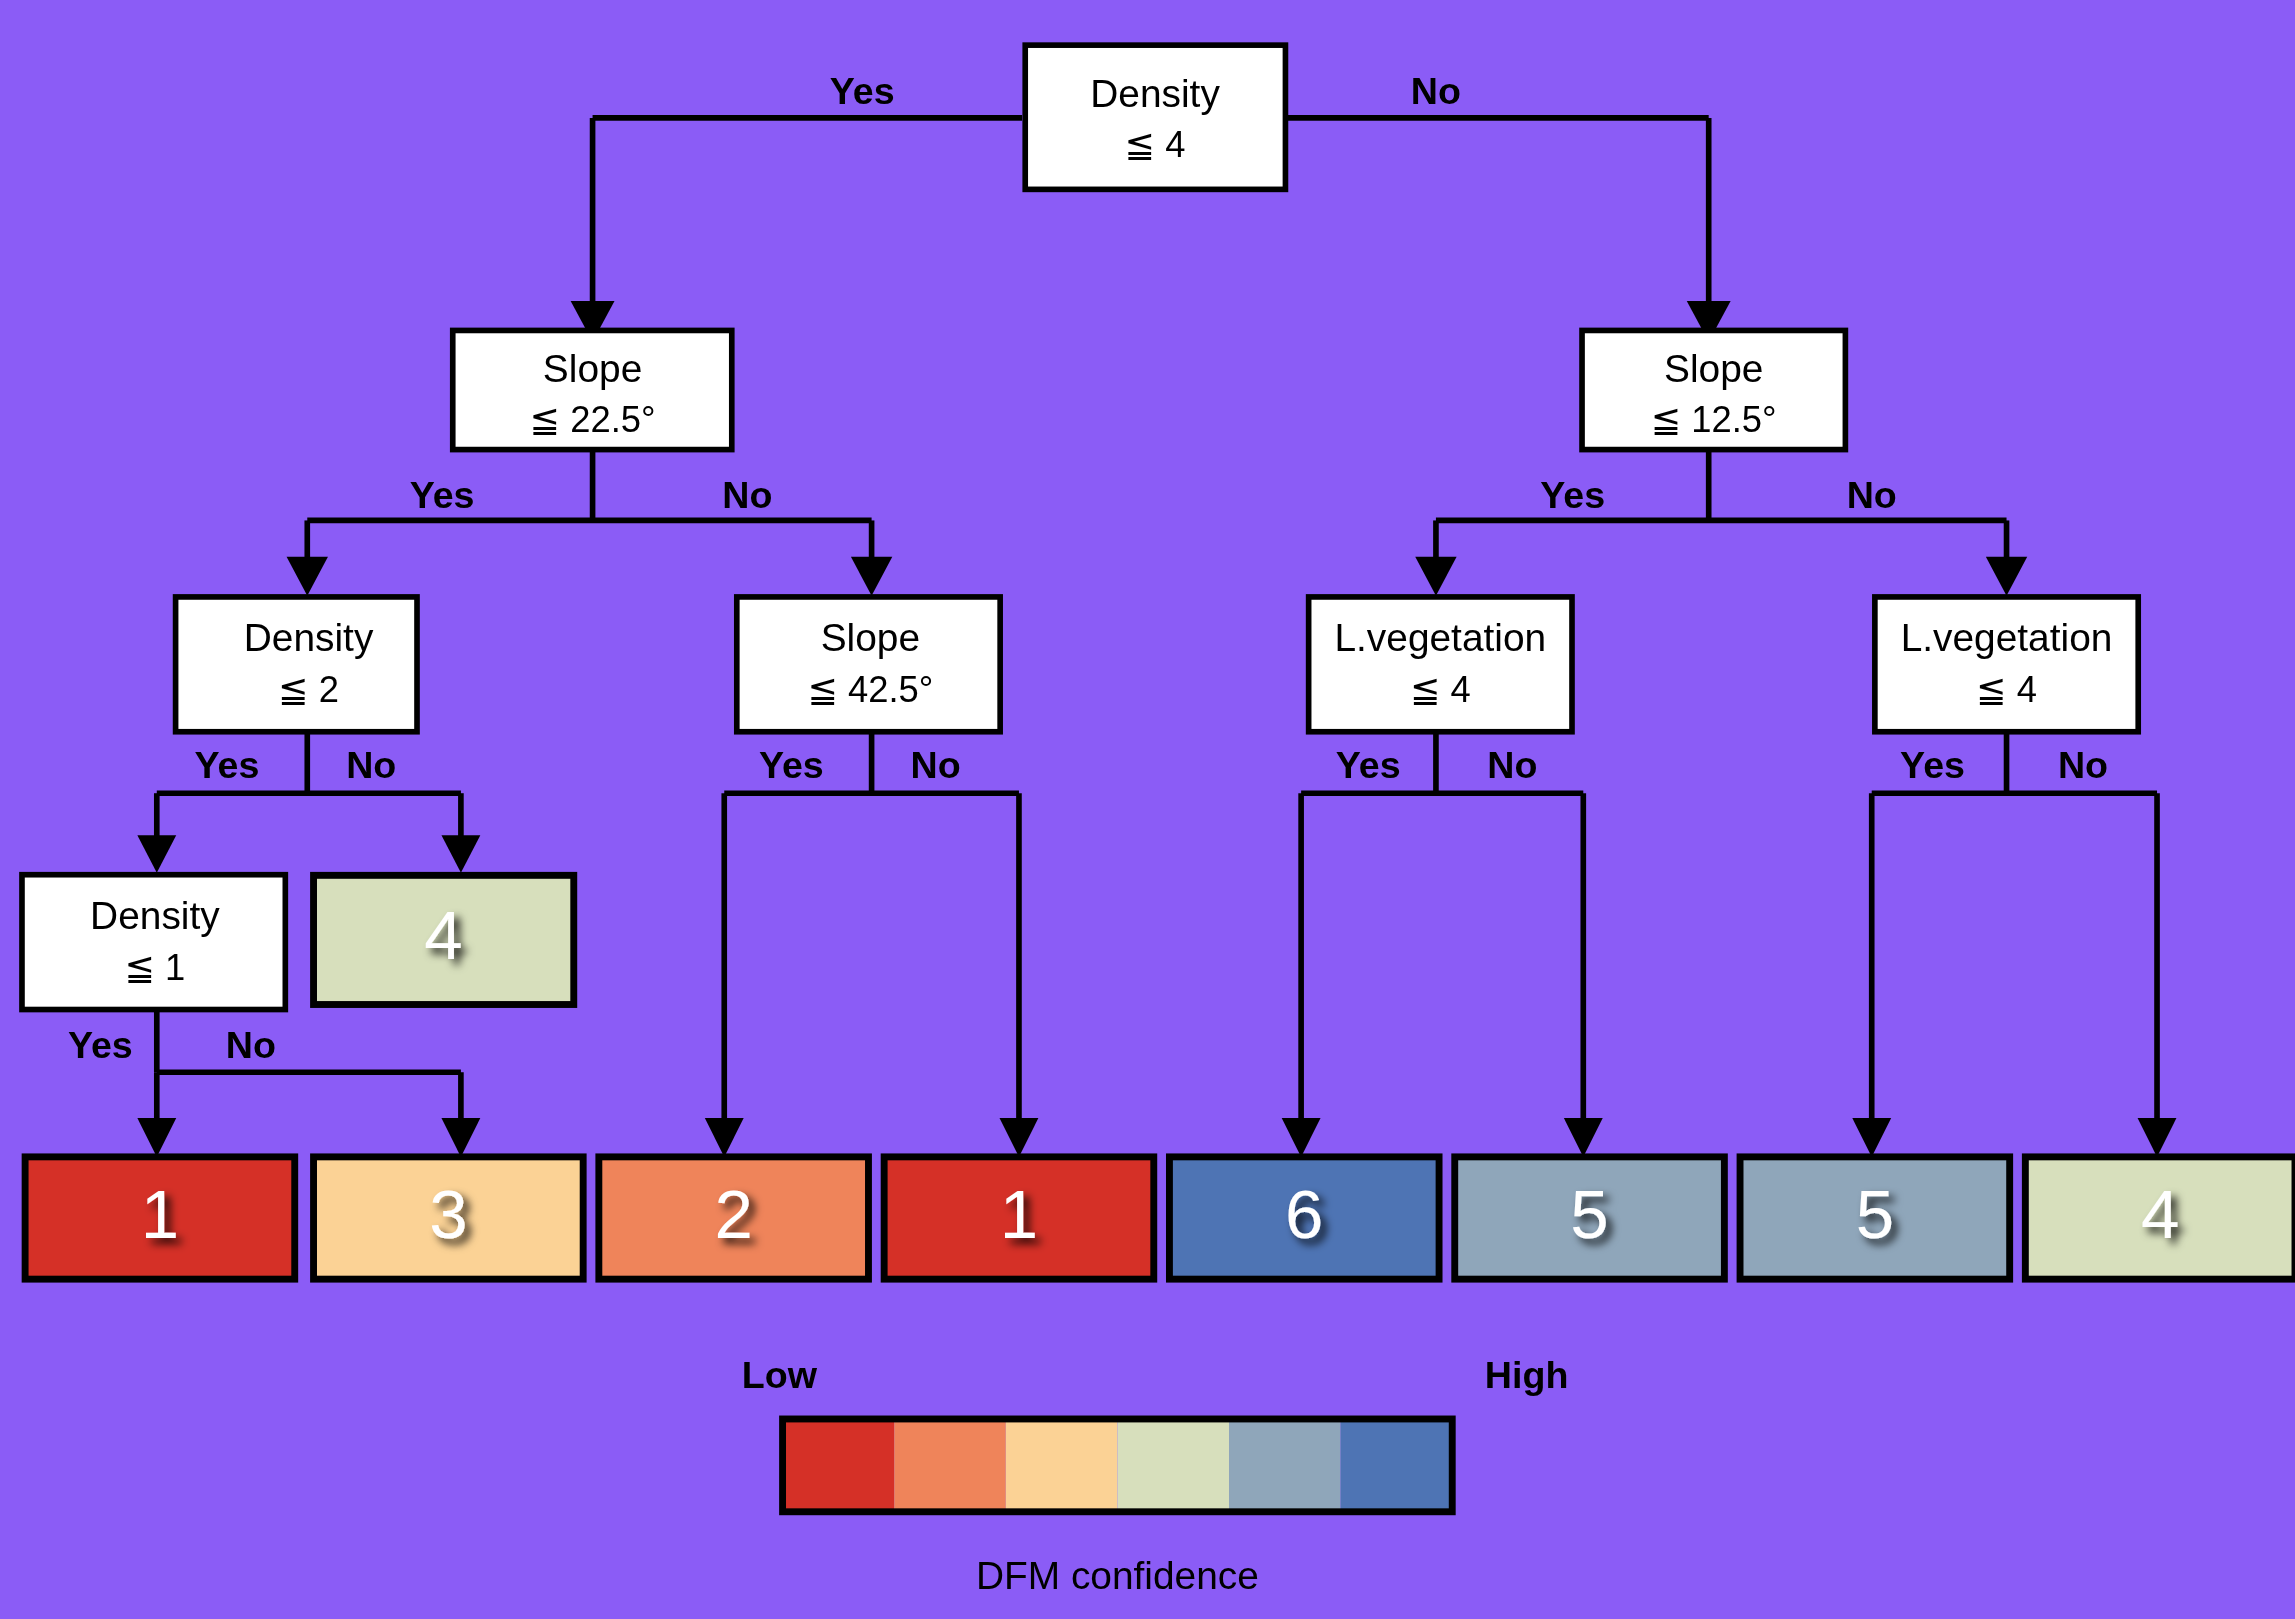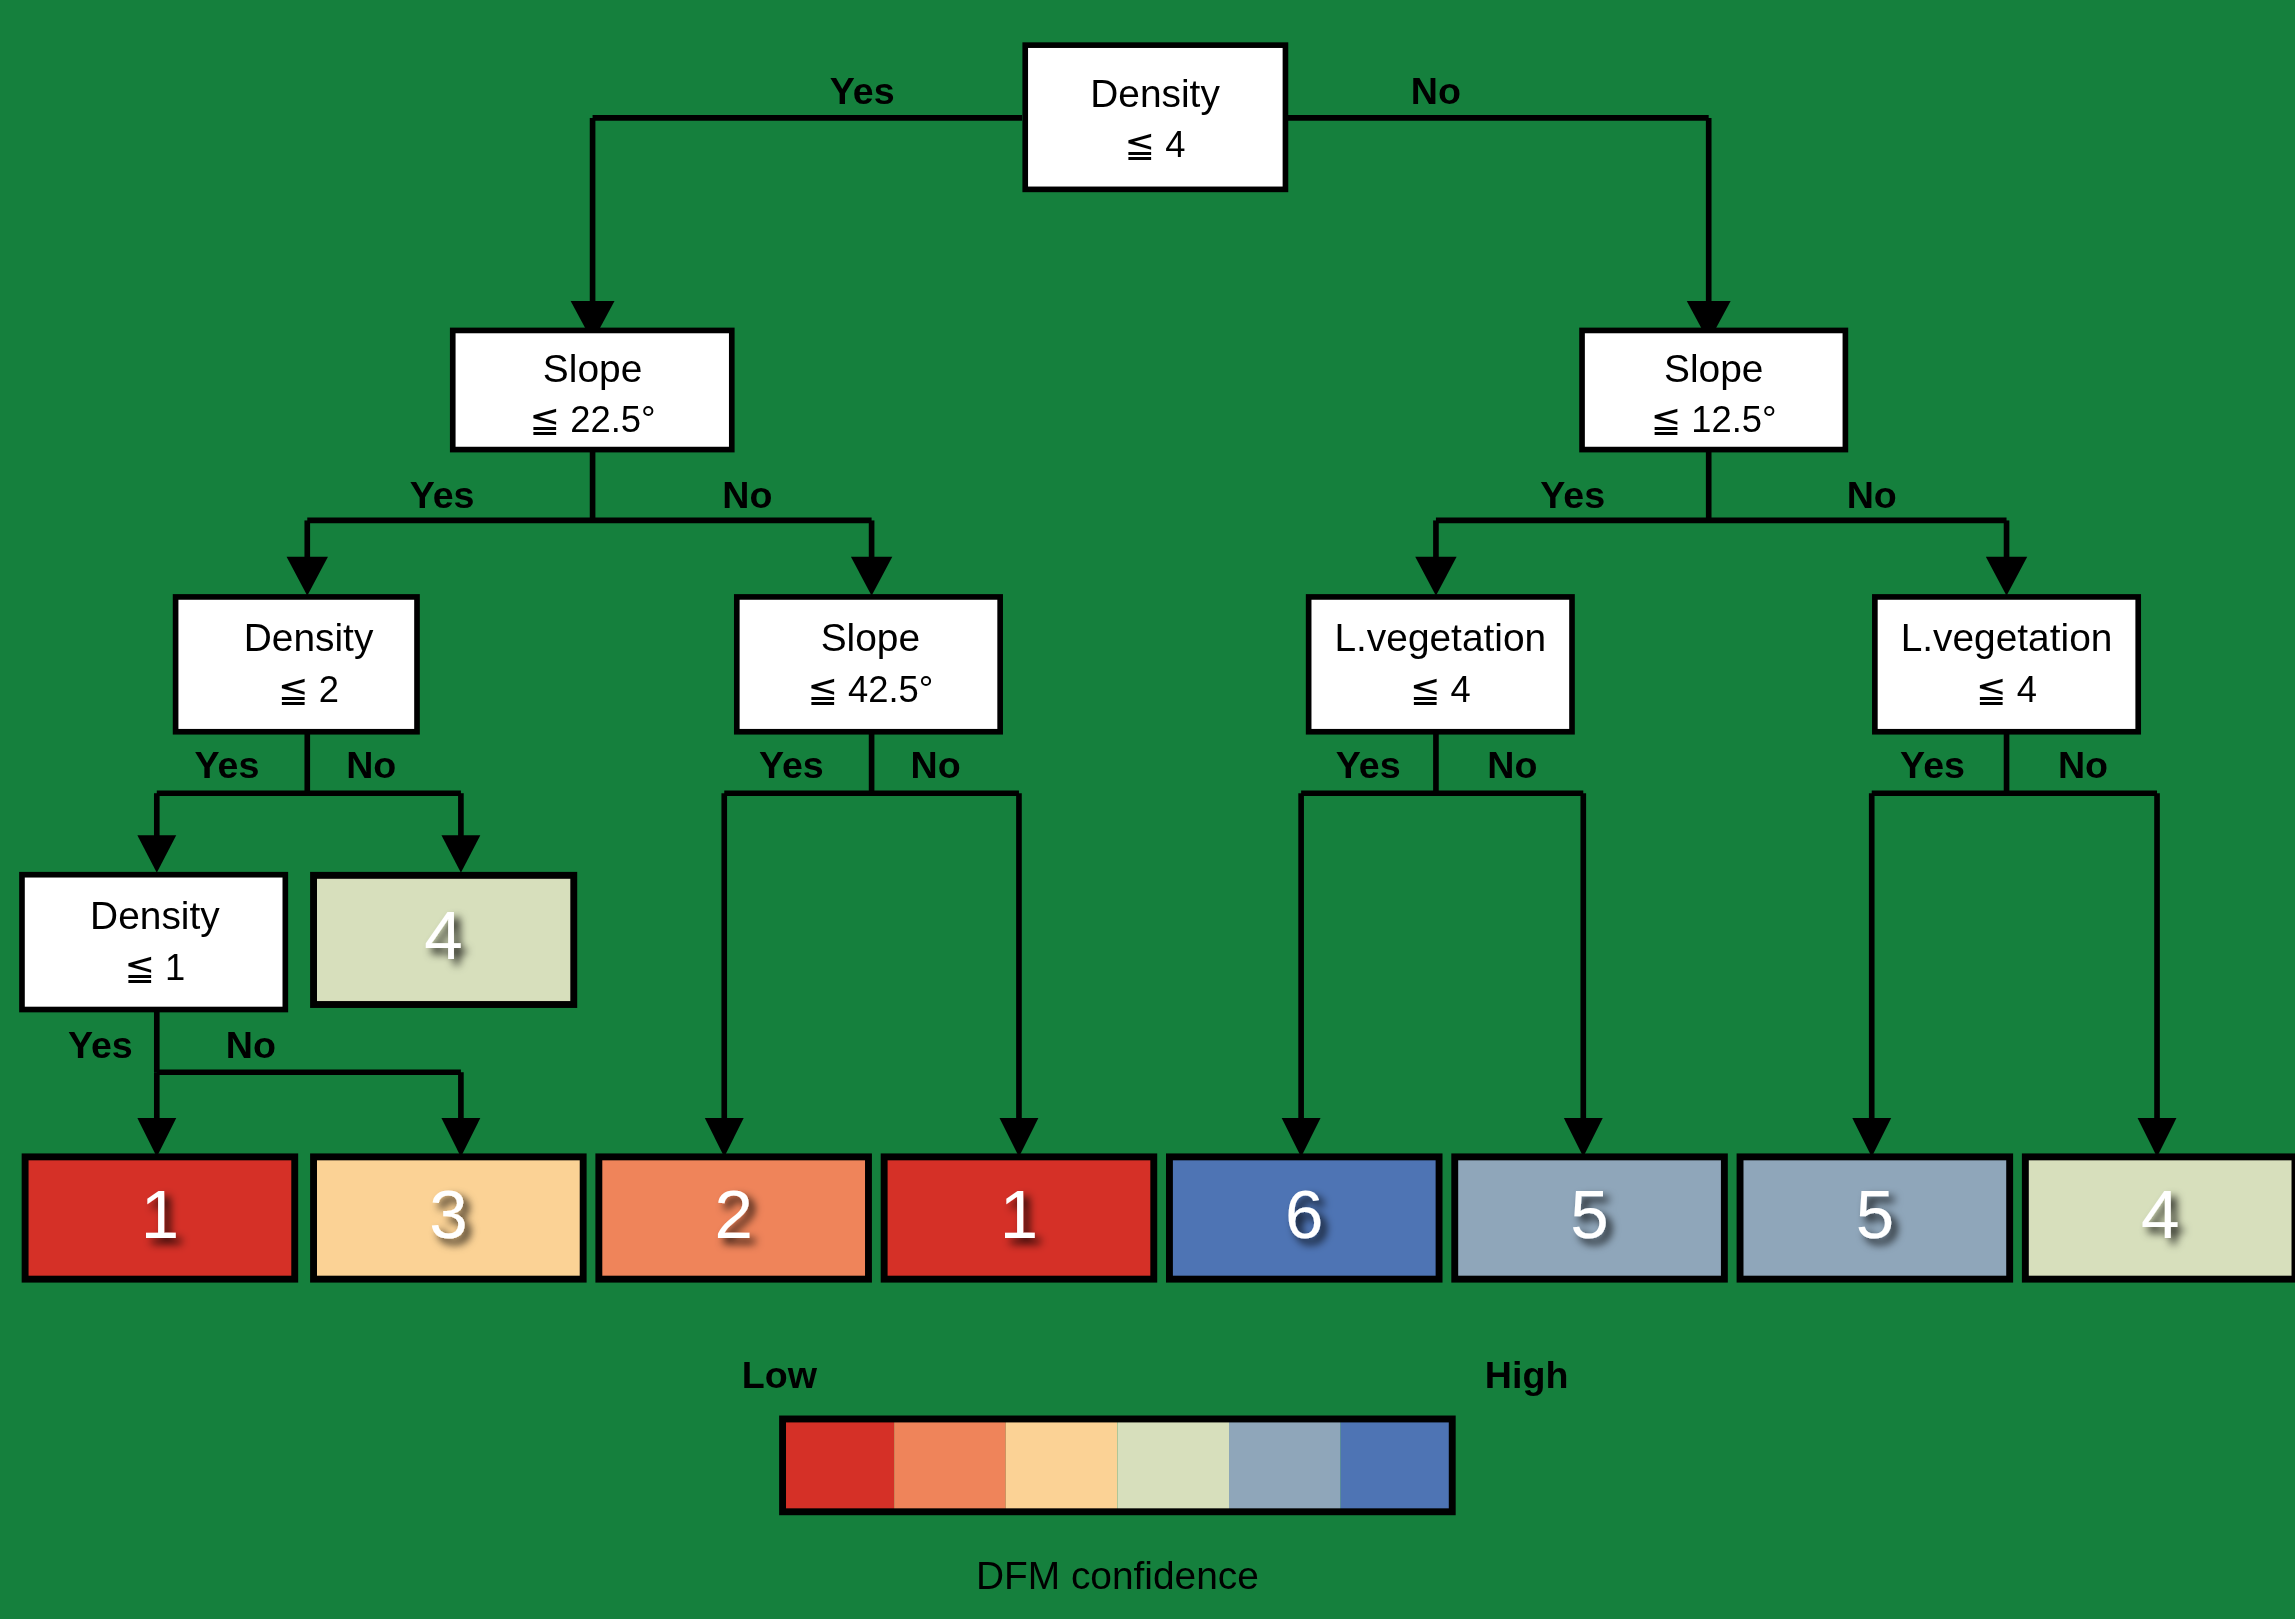--- a/index.html
+++ b/index.html
@@ -7,21 +7,21 @@
     padding: 0;
     background: #ffffff;
   }
   body {
     font-family: "Liberation Sans", sans-serif;
   }
   #root {
     position: relative;
     width: 2295px;
     height: 1619px;
-    background: #15803d;
+    background: #8b5cf6;
     overflow: hidden;
     text-align: center;
   }
   svg#tree {
     position: absolute;
     left: 0;
     top: 0;
     width: 2295px;
     height: 1619px;
     display: block;

